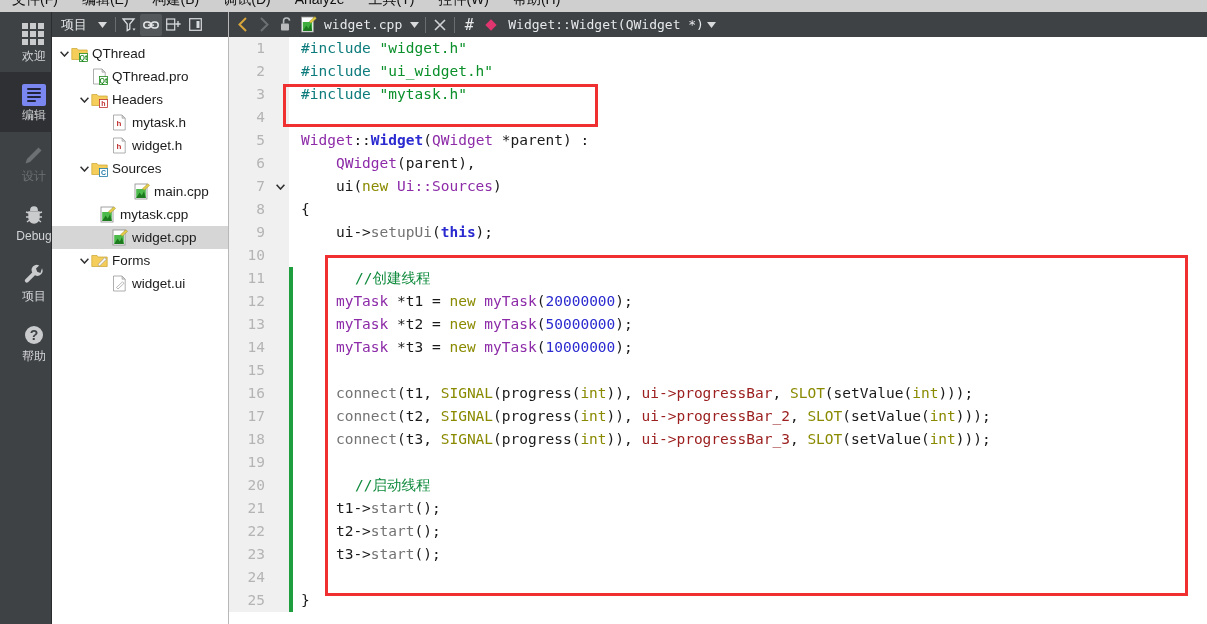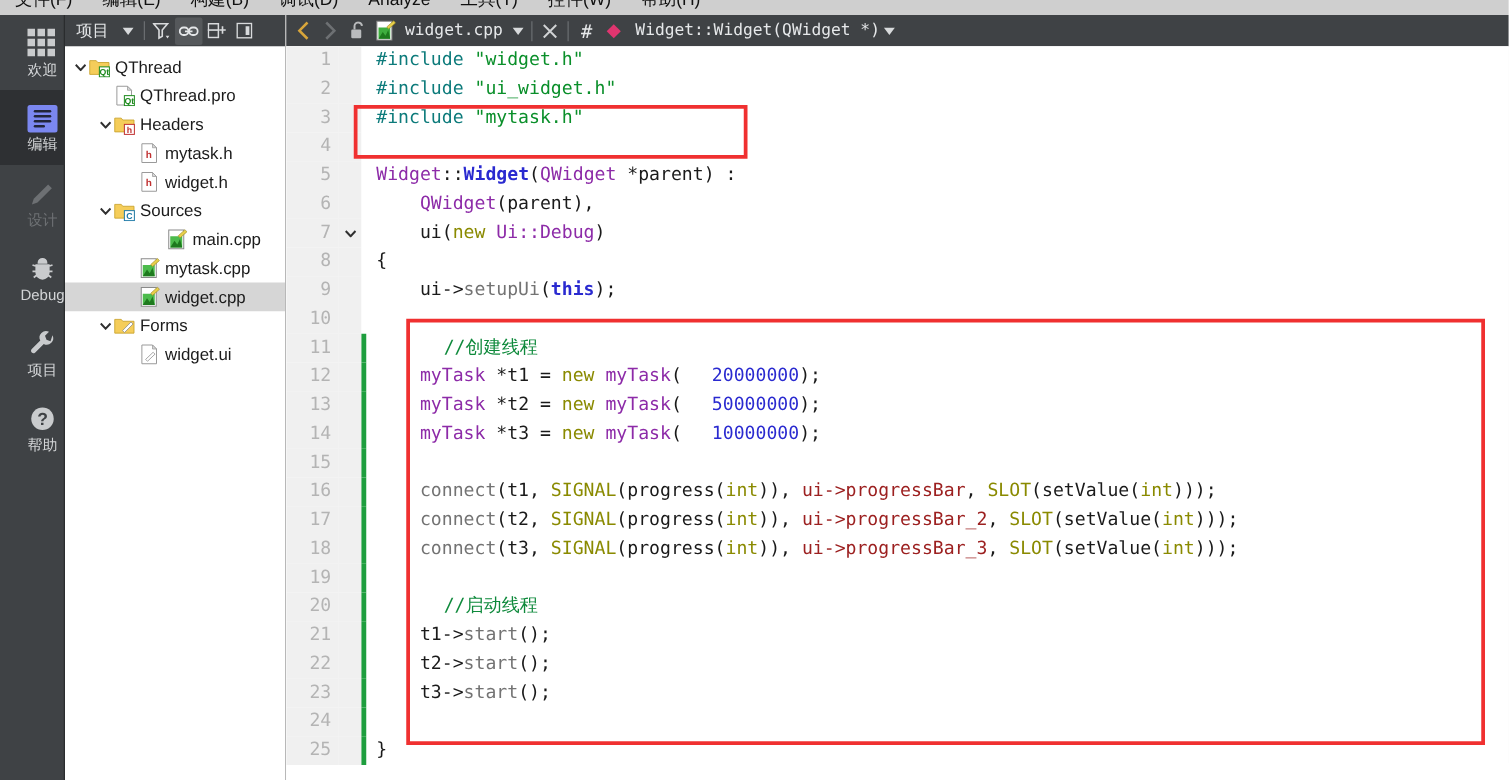--- a/index.html
+++ b/index.html
@@ -106,21 +106,21 @@
     white-space:pre; padding-left:8px; color:#1a1a1a;
   }
   
   .k-pre  { color:#0d7b7b; }     
   .k-str  { color:#0a8f2a; }     
   .k-type { color:#8d2ba8; }     
   .k-typeb{ color:#2a2ad0; font-weight:bold; }
   .k-kw   { color:#8a8a00; }     
   .k-fn   { color:#737373; }     
   .k-cmt  { color:#0f8a3c;margin-left:19px; }     
-  .k-num  { color:#2a2ad0;margin-left:24px; }     
+  .k-num  { color:#2a2ad0; }     
   .k-mem  { color:#9c2020; }     
   .k-plain{ color:#1a1a1a; }
 
   .foldmark { position:absolute; left:2px; top:0; width:14px; height:23px;
               display:flex; align-items:center; justify-content:center; cursor:pointer; }
 
   
   .annbox { position:absolute; border:3px solid #f03030; pointer-events:none; }
 </style>
 </head>
@@ -299,21 +299,21 @@
         <div class="trow" style="padding-left: 68px;">
           <span class="chev"></span>
           <span class="ticon"><svg width="17" height="17" viewBox="0 0 17 17">
               <rect x="2" y="1" width="12" height="15" fill="#ffffff" stroke="#8a8a8a" stroke-width="0.8"></rect>
               <rect x="3.2" y="6" width="9.6" height="9" fill="#4cbb4c"></rect>
               <path d="M3.2 15 L6.6 9.6 L8.8 12.6 L11 8.2 L12.8 15 Z" fill="#1e7a1e"></path>
               <path d="M9.6 5.6 L15 0.7 L16.5 2.5 L11 7.3 Z" fill="#e8cf4a" stroke="#9a8a20" stroke-width="0.5"></path>
             </svg></span>
           <span class="tlabel">main.cpp</span>
         </div>
-        <div class="trow" style="padding-left: 46px;">
+        <div class="trow" style="padding-left: 34px;">
           <span class="chev"></span>
           <span class="ticon"><svg width="17" height="17" viewBox="0 0 17 17">
               <rect x="2" y="1" width="12" height="15" fill="#ffffff" stroke="#8a8a8a" stroke-width="0.8"></rect>
               <rect x="3.2" y="6" width="9.6" height="9" fill="#4cbb4c"></rect>
               <path d="M3.2 15 L6.6 9.6 L8.8 12.6 L11 8.2 L12.8 15 Z" fill="#1e7a1e"></path>
               <path d="M9.6 5.6 L15 0.7 L16.5 2.5 L11 7.3 Z" fill="#e8cf4a" stroke="#9a8a20" stroke-width="0.5"></path>
             </svg></span>
           <span class="tlabel">mytask.cpp</span>
         </div>
         <div class="trow sel" style="padding-left: 46px;">
@@ -445,21 +445,21 @@
           <div class="crow">
             <div class="gutter">7</div>
             <div class="foldcol">
               <span class="foldmark">
                 <svg width="9" height="6" viewBox="0 0 9 6">
                   <path d="M0.6 0.8 L4.5 5 L8.4 0.8" fill="none" stroke="#303030" stroke-width="1.6"></path>
                 </svg>
               </span>
             </div>
             <div class="changebar"></div>
-            <div class="codetext"><span class="k-plain">    ui(</span><span class="k-kw">new</span><span class="k-plain"> </span><span class="k-type">Ui::Debug</span><span class="k-plain">)</span></div>
+            <div class="codetext"><span class="k-plain">    ui(</span><span class="k-kw">new</span><span class="k-plain"> </span><span class="k-type">Ui::Sources</span><span class="k-plain">)</span></div>
           </div>
           <div class="crow">
             <div class="gutter">8</div>
             <div class="foldcol"></div>
             <div class="changebar"></div>
             <div class="codetext"><span class="k-plain">{</span></div>
           </div>
           <div class="crow">
             <div class="gutter">9</div>
             <div class="foldcol"></div>

